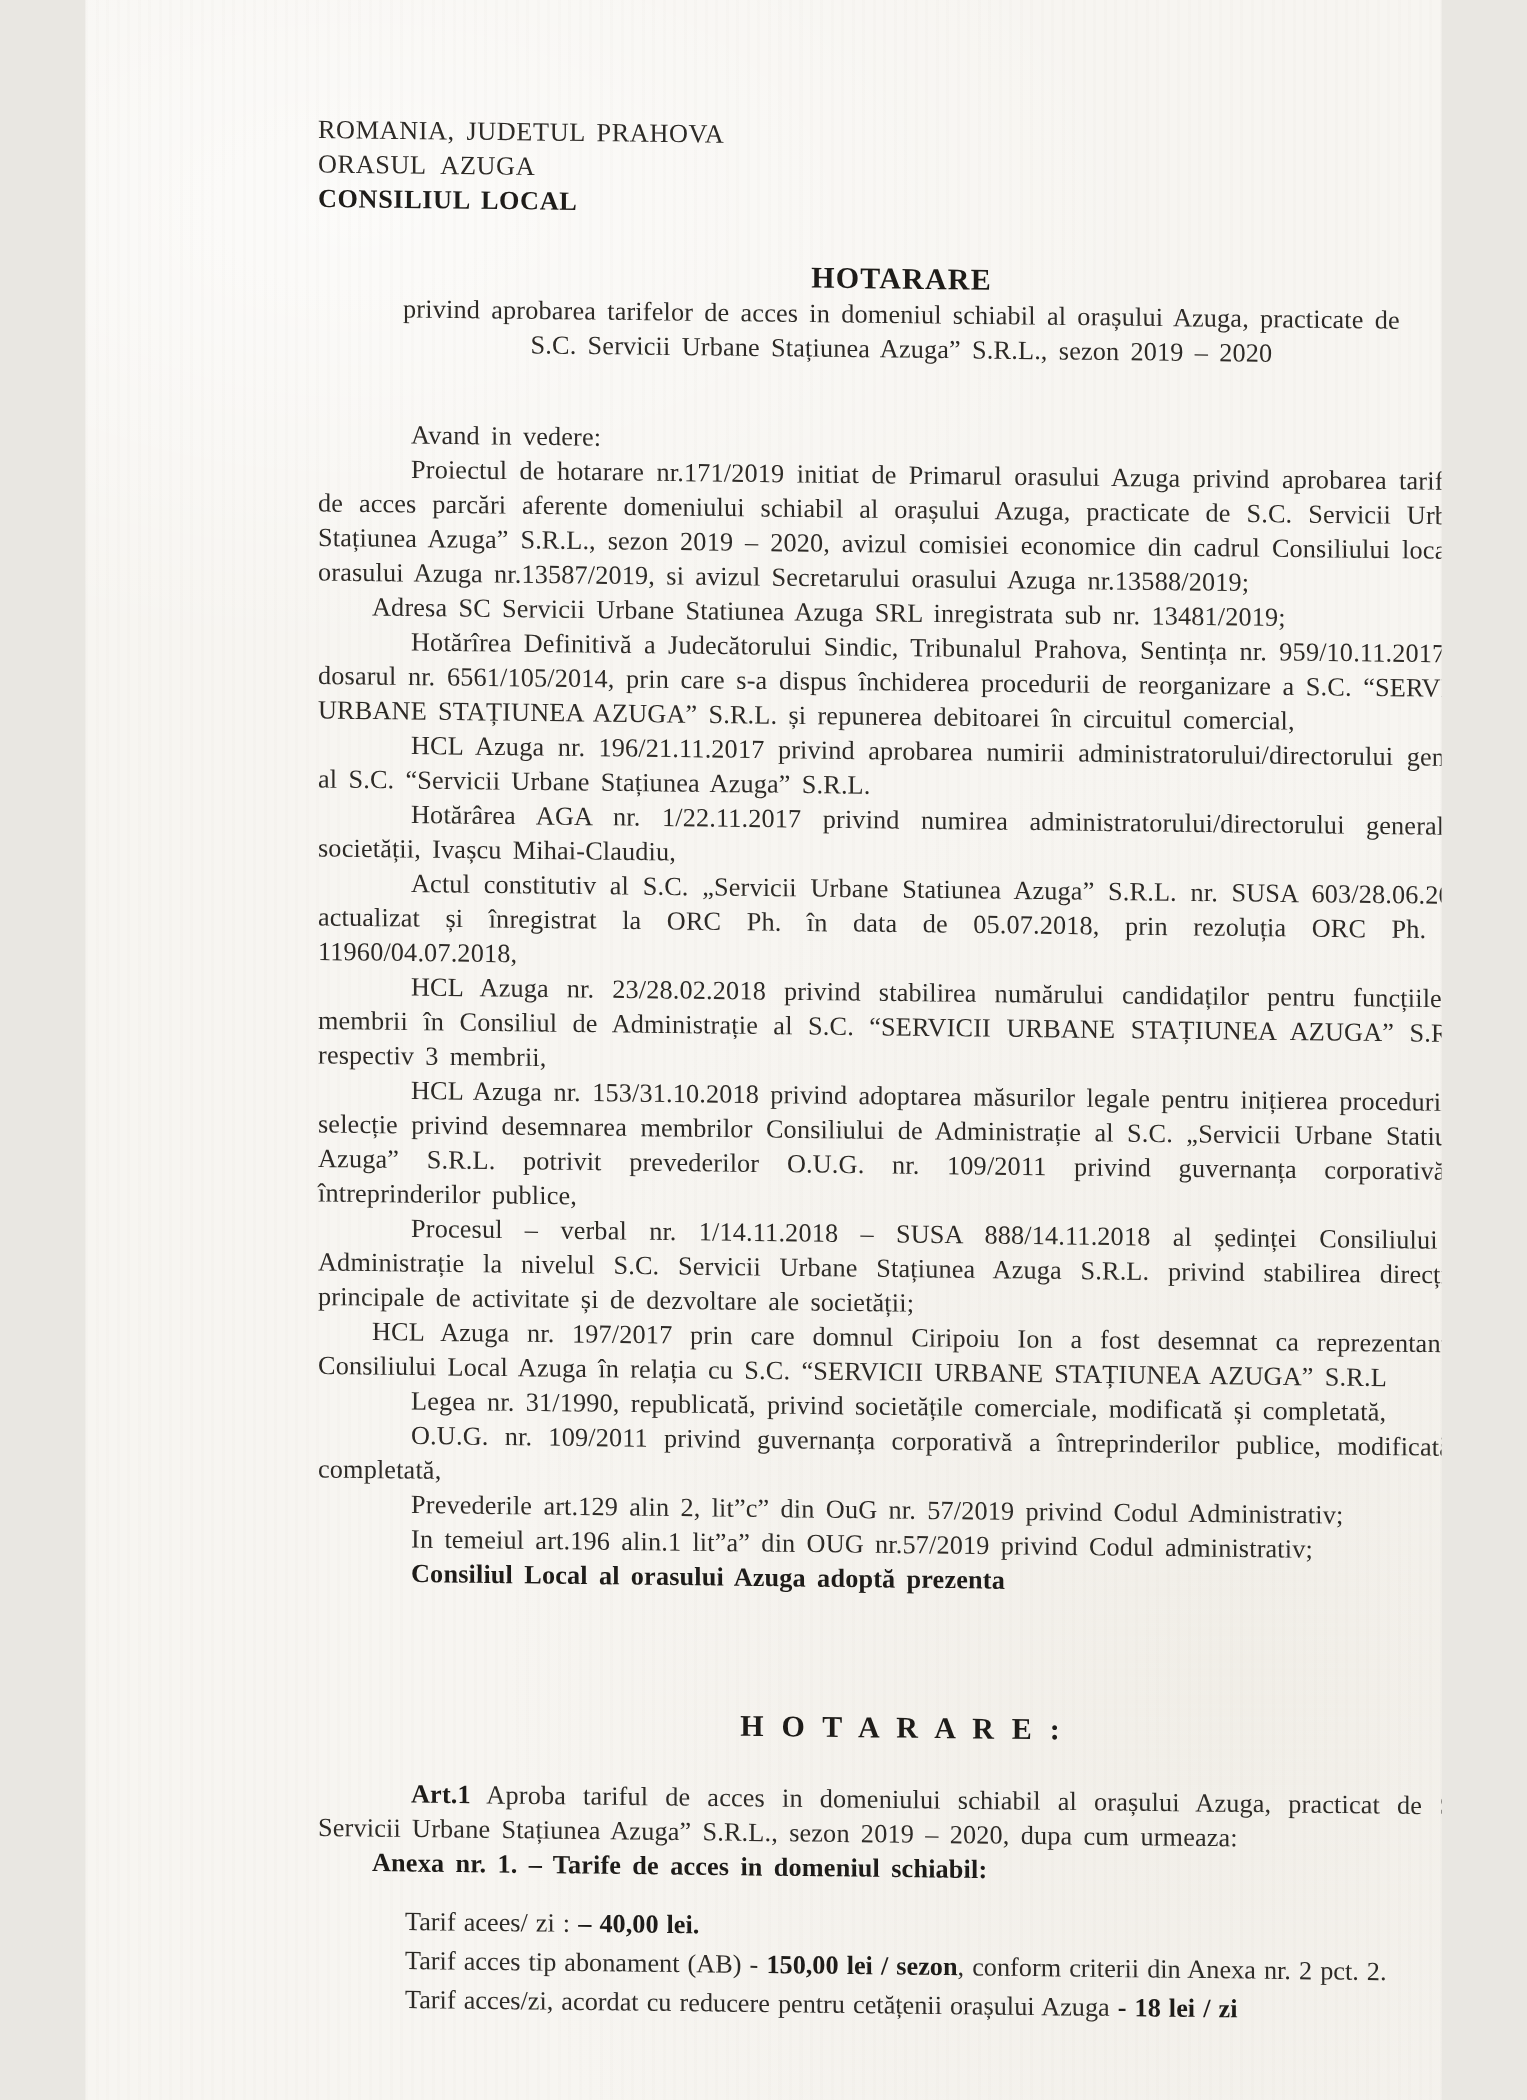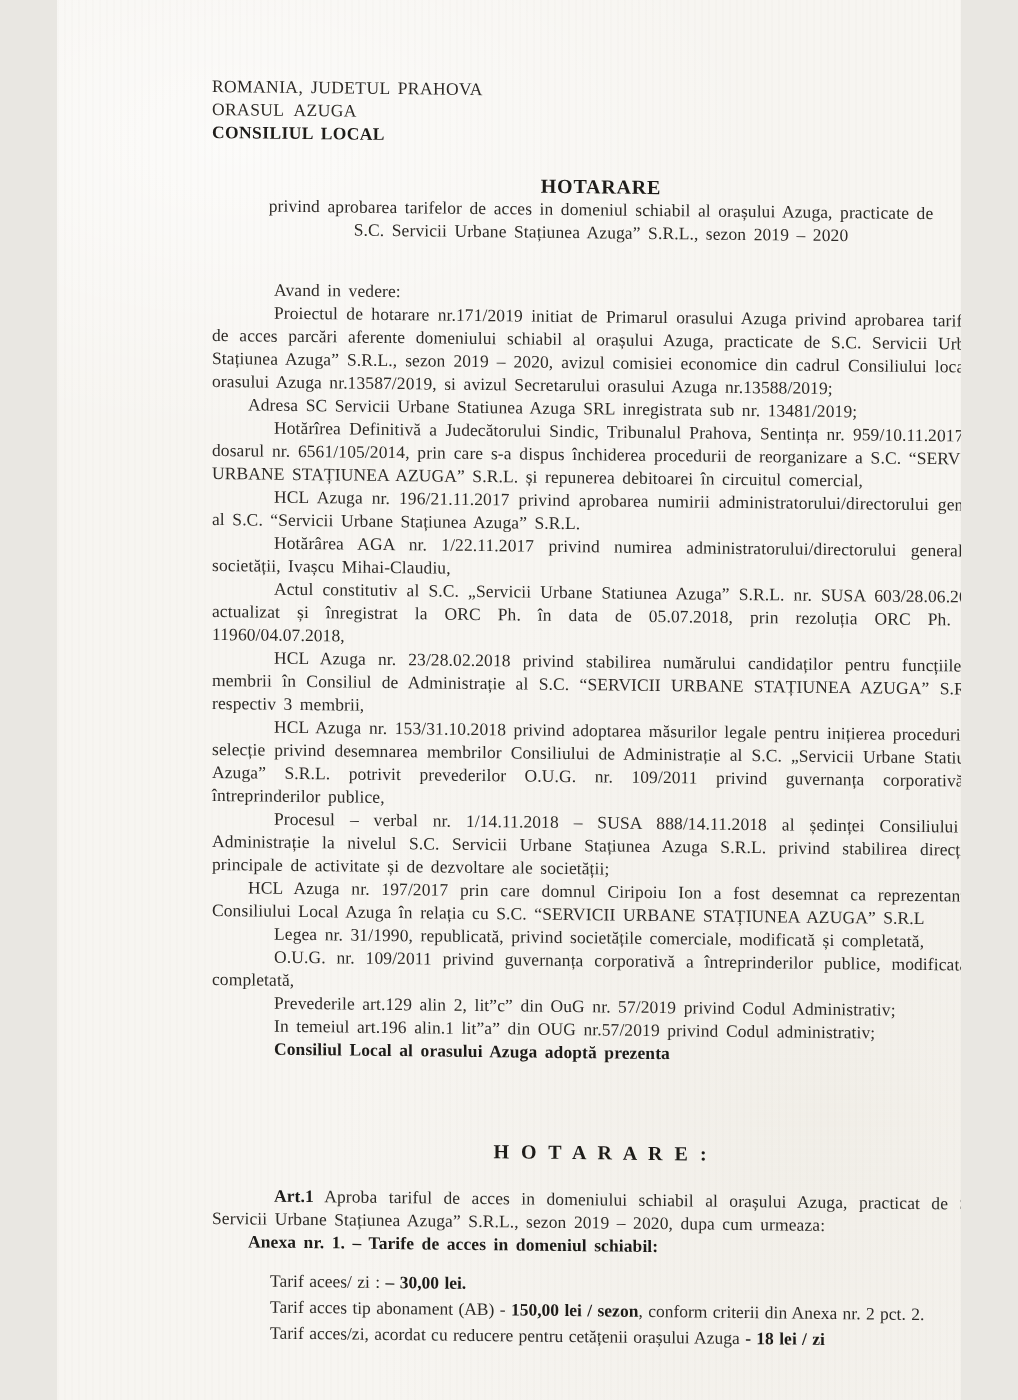--- a/index.html
+++ b/index.html
@@ -106,21 +106,21 @@
       <p class="bold ind-md">Consiliul Local al orasului Azuga adoptă prezenta</p>
     </div>
 
     <div class="resolution">H O T A R A R E :</div>
 
     <p class="just ind-md article"><span class="bold">Art.1</span><span> Aproba  tariful de acces in  domeniului schiabil al orașului Azuga, practicat de S.C. Servicii Urbane Stațiunea Azuga” S.R.L., sezon 2019 – 2020, dupa cum urmeaza:</span></p>
 
     <p class="bold ind-sm annex">Anexa nr. 1. – Tarife de acces in domeniul schiabil:</p>
 
     <div class="tariffs">
-      <p><span>Tarif acees/ zi :  </span><span class="bold">– 30,00 lei.</span><span></span></p>
+      <p><span>Tarif acees/ zi :  </span><span class="bold">– 40,00 lei.</span><span></span></p>
       <p><span>Tarif acces tip abonament (AB) - </span><span class="bold">150,00 lei / sezon</span><span>, conform criterii din Anexa nr. 2 pct. 2.</span></p>
       <p><span>Tarif acces/zi, acordat cu reducere pentru cetățenii orașului Azuga  </span><span class="bold">- 18 lei / zi</span><span></span></p>
     </div>
 
   </div>
 
   <div class="crease"></div>
   <div class="stain"></div>
   <div class="mark-tr"></div>
 </div>

